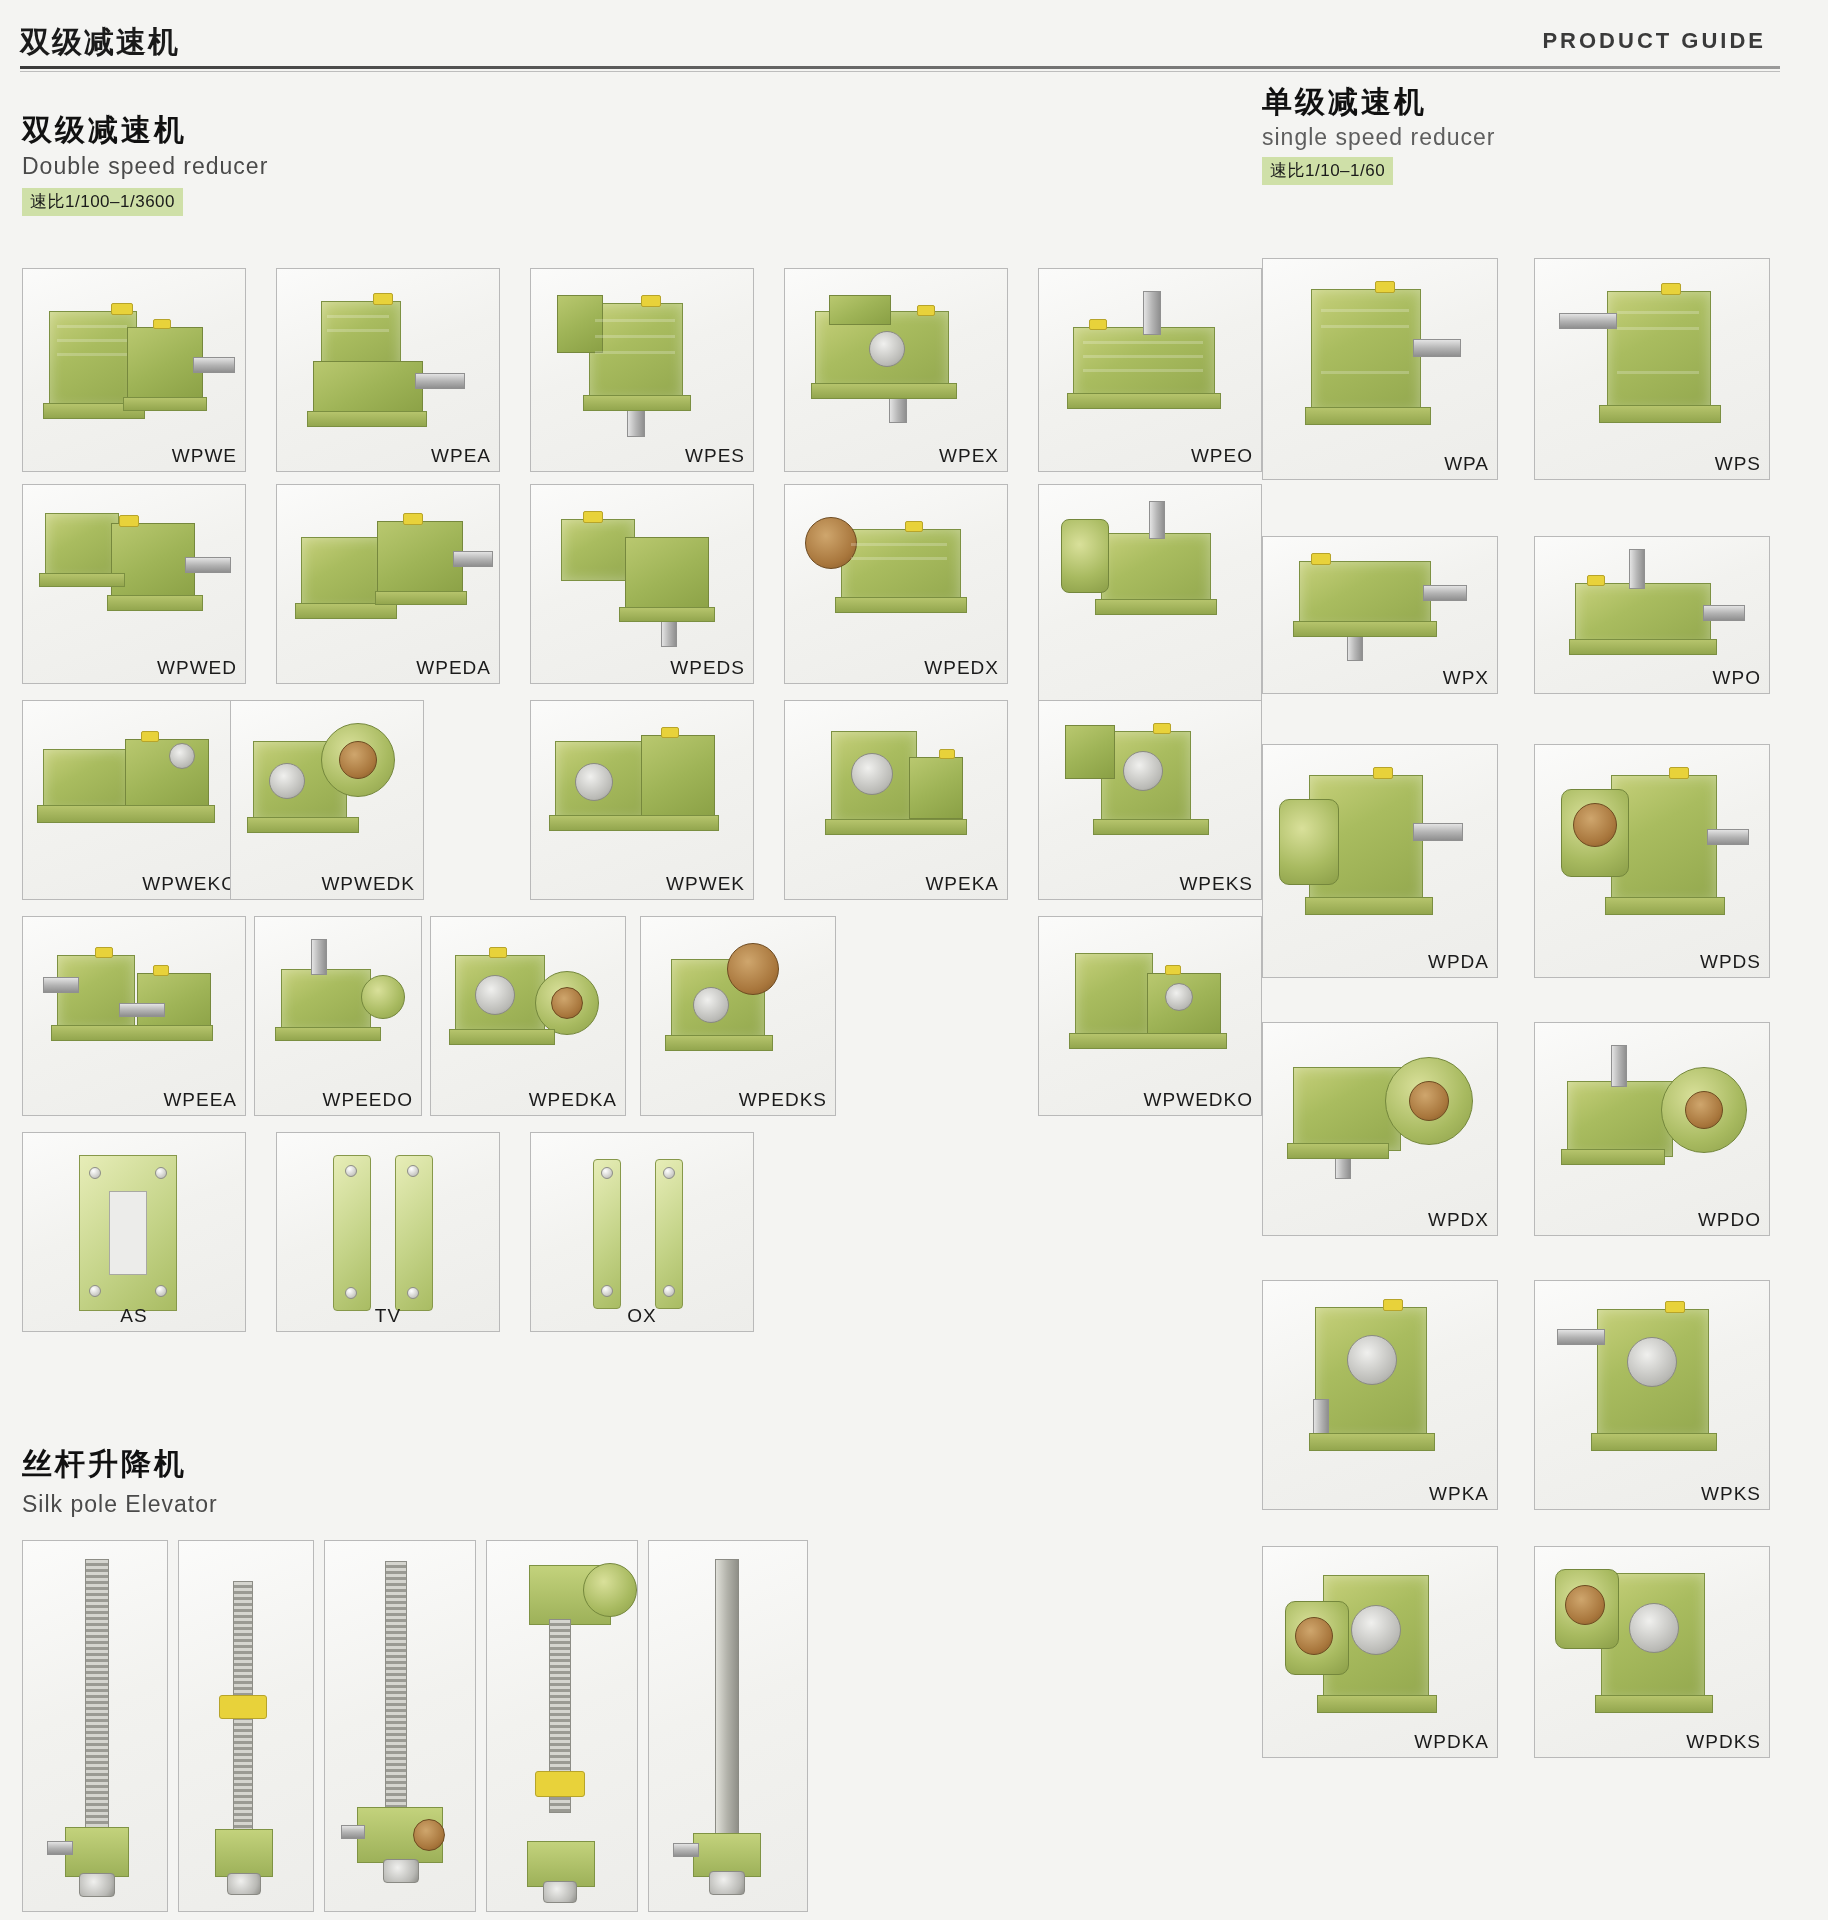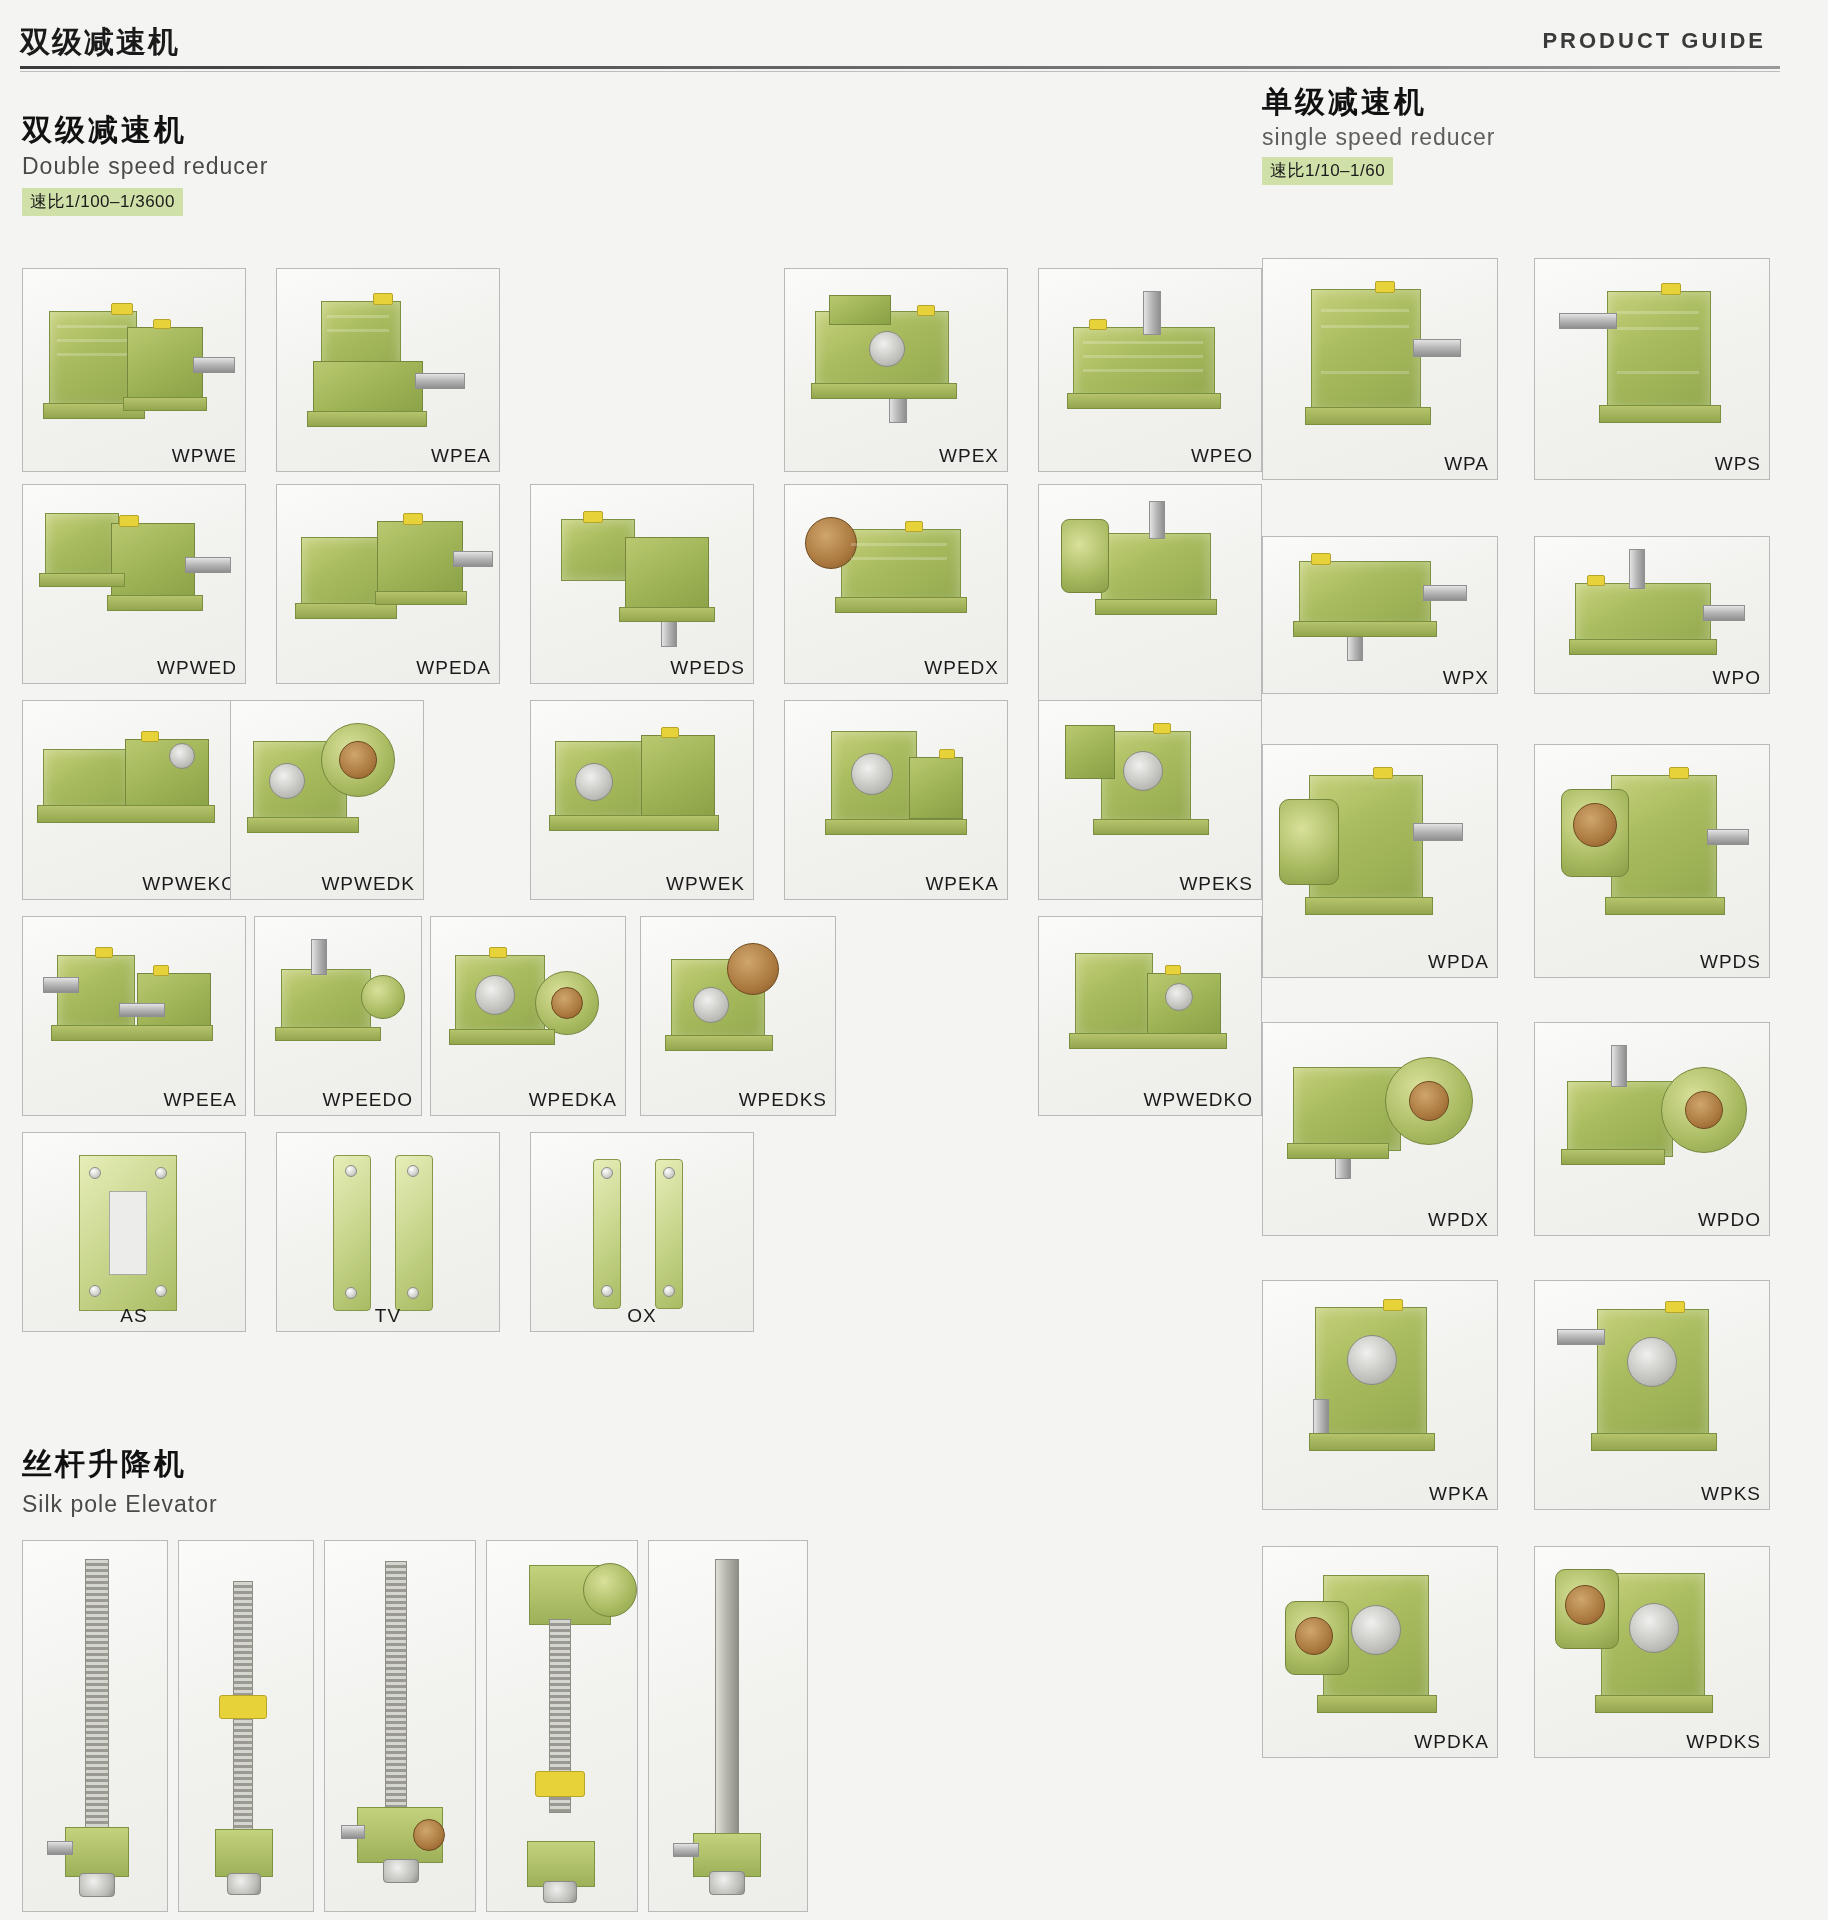--- a/index.html
+++ b/index.html
@@ -146,20 +146,33 @@
       <div class="gb body2" style="left:36px;top:92px;width:108px;height:56px;"></div>
       <div class="gb cap" style="left:96px;top:24px;width:18px;height:10px;"></div>
       <div class="gb shaft" style="left:138px;top:104px;width:48px;height:14px;"></div>
       <div class="gb foot" style="left:30px;top:142px;width:118px;height:14px;"></div>
       <div class="gb fin" style="left:50px;top:46px;width:62px;height:3px;"></div>
       <div class="gb fin" style="left:50px;top:60px;width:62px;height:3px;"></div>
     </div>
     <div class="label">WPEA</div>
   </div>
 
+  <div class="cell" style="left:530px;top:268px;width:224px;height:204px;">
+    <div class="art">
+      <div class="gb body1" style="left:58px;top:34px;width:92px;height:96px;"></div>
+      <div class="gb body2" style="left:26px;top:26px;width:44px;height:56px;"></div>
+      <div class="gb cap" style="left:110px;top:26px;width:18px;height:10px;"></div>
+      <div class="gb shaft-v" style="left:96px;top:126px;width:16px;height:40px;"></div>
+      <div class="gb foot" style="left:52px;top:126px;width:106px;height:14px;"></div>
+      <div class="gb fin" style="left:64px;top:50px;width:80px;height:3px;"></div>
+      <div class="gb fin" style="left:64px;top:66px;width:80px;height:3px;"></div>
+      <div class="gb fin" style="left:64px;top:82px;width:80px;height:3px;"></div>
+    </div>
+    <div class="label">WPES</div>
+  </div>
 
   <div class="cell" style="left:784px;top:268px;width:224px;height:204px;">
     <div class="art">
       <div class="gb body1" style="left:30px;top:42px;width:132px;height:78px;"></div>
       <div class="gb body2" style="left:44px;top:26px;width:60px;height:28px;"></div>
       <div class="gb cap" style="left:132px;top:36px;width:16px;height:9px;"></div>
       <div class="gb shaft-v" style="left:104px;top:116px;width:16px;height:36px;"></div>
       <div class="gb hub" style="left:84px;top:62px;width:34px;height:34px;"></div>
       <div class="gb foot" style="left:26px;top:114px;width:144px;height:14px;"></div>
     </div>

